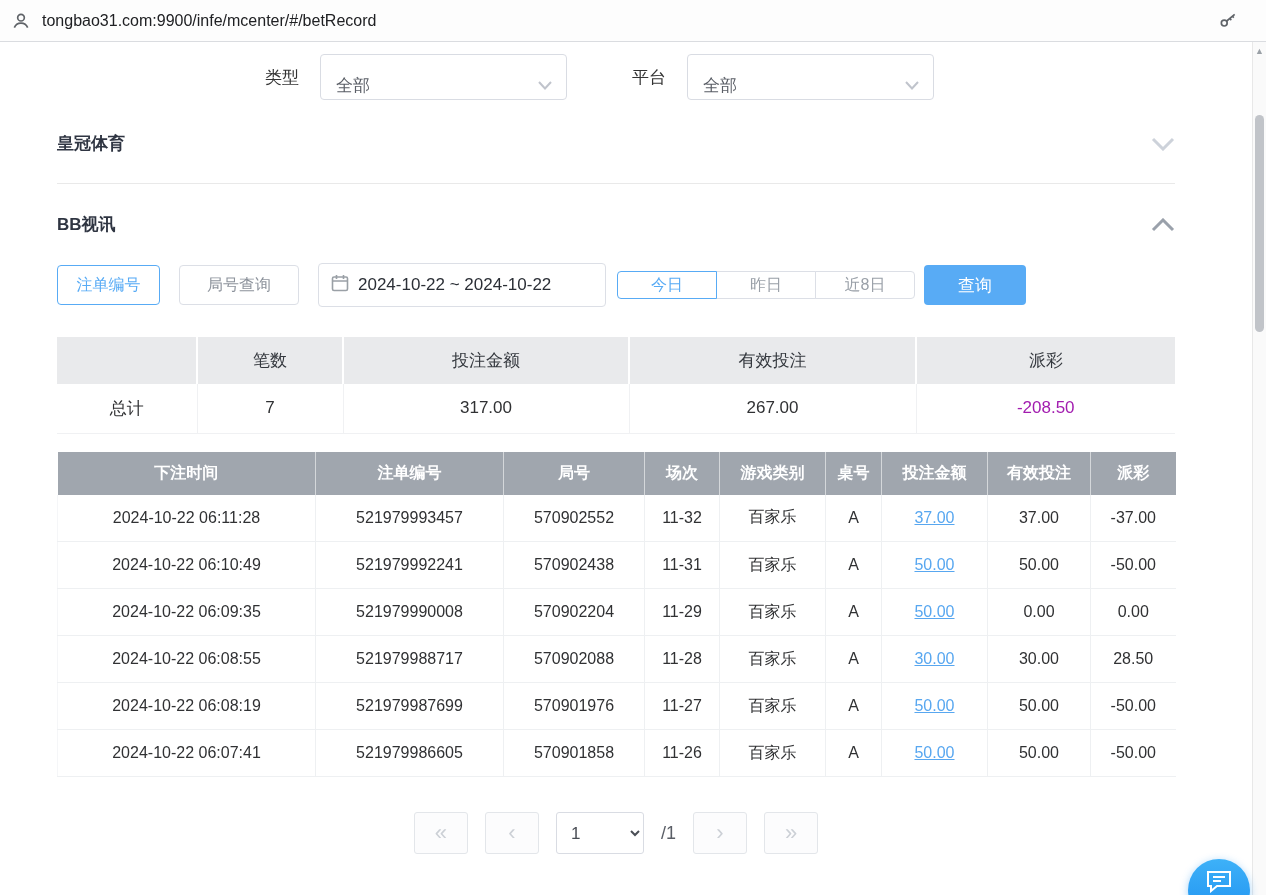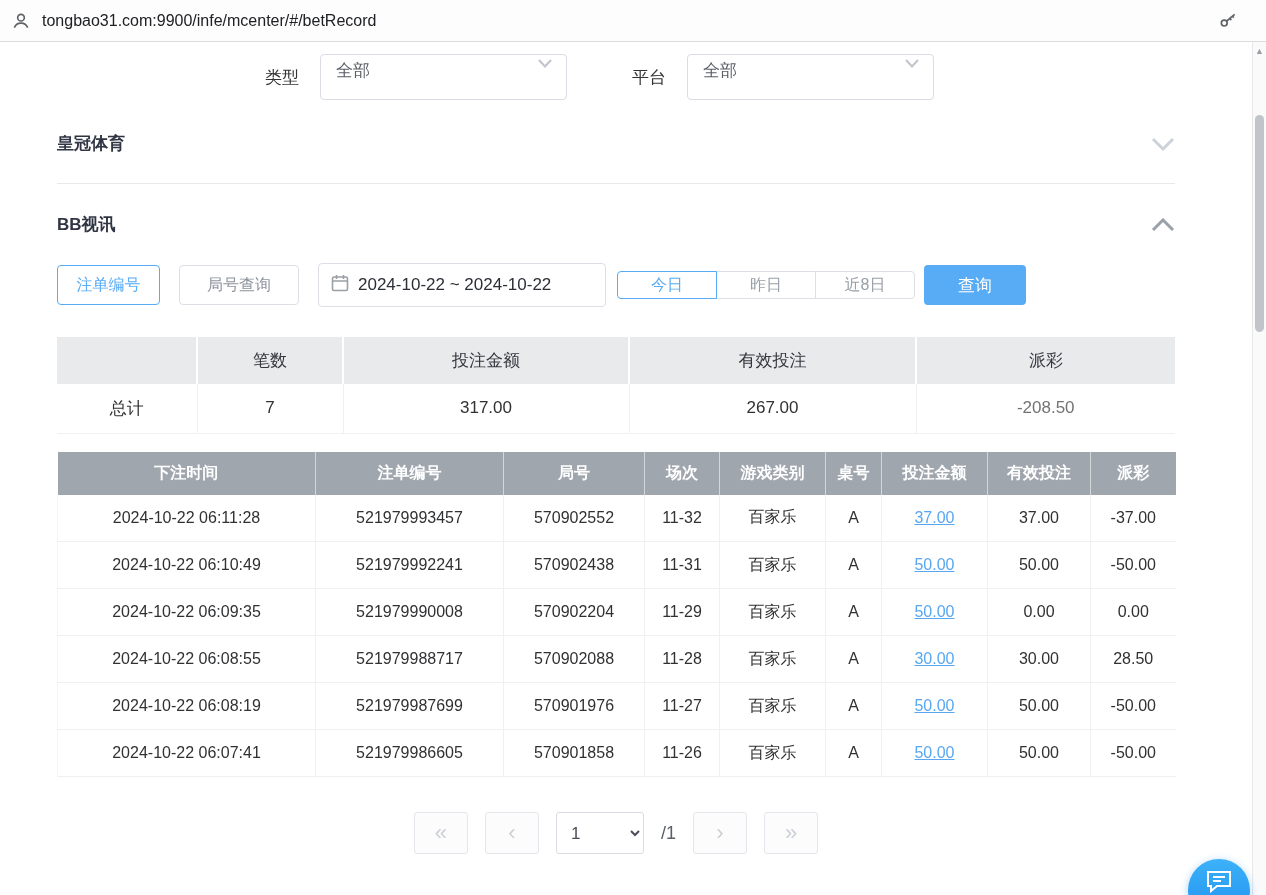--- a/index.html
+++ b/index.html
@@ -15,22 +15,22 @@
   .key-ic { width:24px; height:24px; display:flex; align-items:center; justify-content:center; margin-right:10px; }
 
   
   .page { padding:0 91px 0 57px; }
 
   
   .filters-row { display:flex; align-items:center; margin-top:12px; height:46px; }
   .filter-label { font-size:17px; color:#333; }
   .filter-label.first { margin-left:208px; }
   .select-box { width:247px; height:46px; border:1px solid #d9dce3; border-radius:4px;
-                display:flex; align-items:flex-start; justify-content:space-between;
-                padding:4px 14px 0 15px; margin-left:21px; background:#fff; cursor:pointer; }
+                display:flex; align-items:center; justify-content:space-between;
+                padding:16px 14px 0 15px; margin-left:21px; background:#fff; cursor:pointer; }
   .select-box .sel-val { font-size:17px; color:#5a5e66; }
   .gap-platform { margin-left:65px; }
 
   
   .section-row { display:flex; align-items:center; justify-content:space-between; }
   .section-row.crown { margin-top:32px; }
   .section-row.bb { margin-top:29px; }
   .section-title { font-size:17px; font-weight:bold; color:#2f3542; }
   .divider { border:none; border-top:1px solid #e9e9e9; margin-top:28px; }
 
@@ -56,21 +56,21 @@
 
   
   table { border-collapse:collapse; table-layout:fixed; }
   .summary-table { width:1118px; margin-top:30px; }
   .summary-table th { height:47px; background:#e9eaec; font-size:17px; font-weight:400;
                       color:#33373d; border-right:2px solid #fff; text-align:center;margin-left:48px; }
   .summary-table th:last-child { border-right:none; }
   .summary-table td { height:49px; background:#fff; font-size:17px; text-align:center;
                       border-right:1px solid #f0f1f3; border-bottom:1px solid #f0f1f3; }
   .summary-table td:last-child { border-right:none; }
-  .neg { color:#737373; }
+  .neg { color:#a21caf; }
 
   
   .bet-table { width:1118px; margin-top:18px; }
   .bet-table thead th { height:43px; background:#a0a6ae; color:#fff; font-size:16px; font-weight:bold;
                         text-align:center; border-right:1px solid rgba(255,255,255,.55); }
   .bet-table thead th:last-child { border-right:none; }
   .bet-table tbody td { height:47px; background:#fff; font-size:16px; color:#303133; text-align:center;
                         border-right:1px solid #eef0f2; border-bottom:1px solid #eef0f2; }
   .bet-table tbody td:first-child { border-left:1px solid #f5f6f8; }
   .bet-table tbody td:last-child { border-right:none; }

